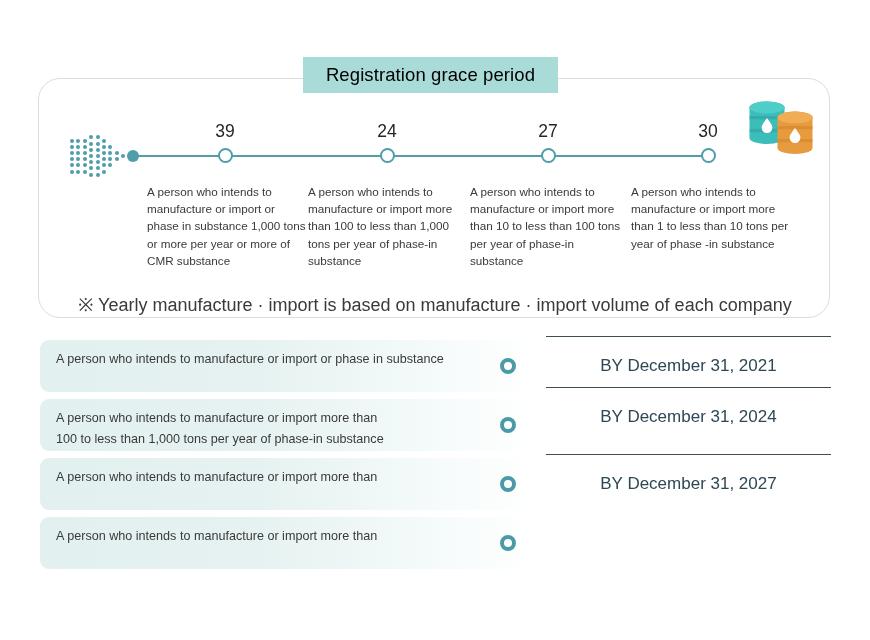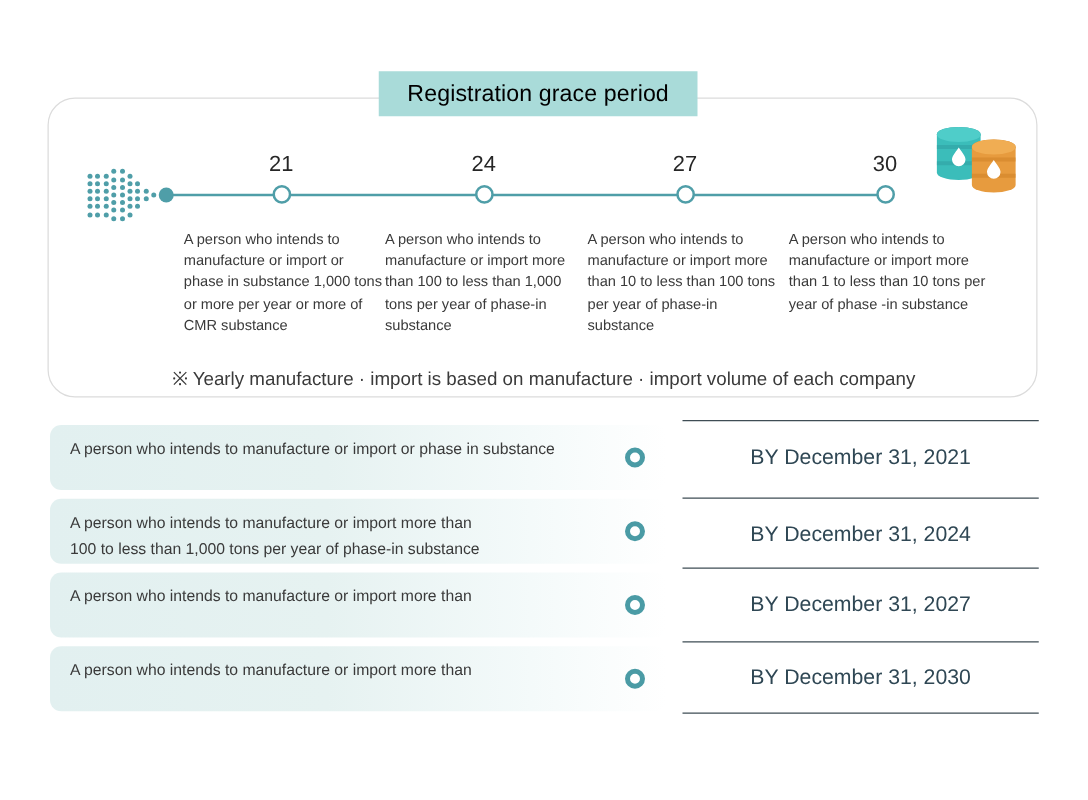--- a/index.html
+++ b/index.html
@@ -95,21 +95,21 @@
     line-height:17.2px;
     color:#3a3a3a;
   }
 
   
   #footnote{
     position:absolute;
     left:0; top:292px;
     width:870px;
     text-align:center;
-    font-size:15px;
+    font-size:18px;
     color:#3a3a3a;
   }
 
   
   #drums{
     position:absolute;
     left:744px; top:98px;
     width:76px; height:58px;
   }
 
@@ -209,21 +209,21 @@
     <span style="left: 38.4px; top: 30.3px;"></span>
     <span style="left: 44.8px; top: 17.9px;"></span>
     <span style="left: 44.8px; top: 24.1px;"></span>
     <span style="left: 51.2px; top: 21px;"></span>
   </div>
 
 <div id="timeline-axis"></div>
 <div class="axis-dot-start"></div>
 
 <div id="timeline-nodes">
-    <div class="node-label" style="left: 195px;">21</div>
+    <div class="node-label" style="left: 195px;">39</div>
     <div class="node" style="left: 217.5px;"></div>
     <div class="node-label" style="left: 357px;">24</div>
     <div class="node" style="left: 379.5px;"></div>
     <div class="node-label" style="left: 518px;">27</div>
     <div class="node" style="left: 540.5px;"></div>
     <div class="node-label" style="left: 678px;">30</div>
     <div class="node" style="left: 700.5px;"></div>
   </div>
 
 <div id="timeline-descs">
@@ -274,34 +274,31 @@
     <div class="date-cell" style="top: 0px;">
       <span class="date-text">BY December 31, 2021</span>
     </div>
     <div class="row" style="top: 63px;">
       <div class="row-text">
         <div>A person who intends to manufacture or import more than</div>
         <div>100 to less than 1,000 tons per year of phase-in substance</div>
       </div>
       <div class="row-marker"></div>
     </div>
-    <div class="date-cell" style="top: 62px;">
+    <div class="date-cell" style="top: 51px;">
       <span class="date-text">BY December 31, 2024</span>
     </div>
     <div class="row" style="top: 122px;">
       <div class="row-text">
         <div>A person who intends to manufacture or import more than</div>
       </div>
       <div class="row-marker"></div>
     </div>
     <div class="date-cell" style="top: 118px;">
       <span class="date-text">BY December 31, 2027</span>
     </div>
     <div class="row" style="top: 181px;">
       <div class="row-text">
         <div>A person who intends to manufacture or import more than</div>
       </div>
       <div class="row-marker"></div>
     </div>
-    <div class="date-cell last" style="top: 177px;">
-      <span class="date-text">BY December 31, 2030</span>
-    </div>
   </div>
 
 </body></html>

